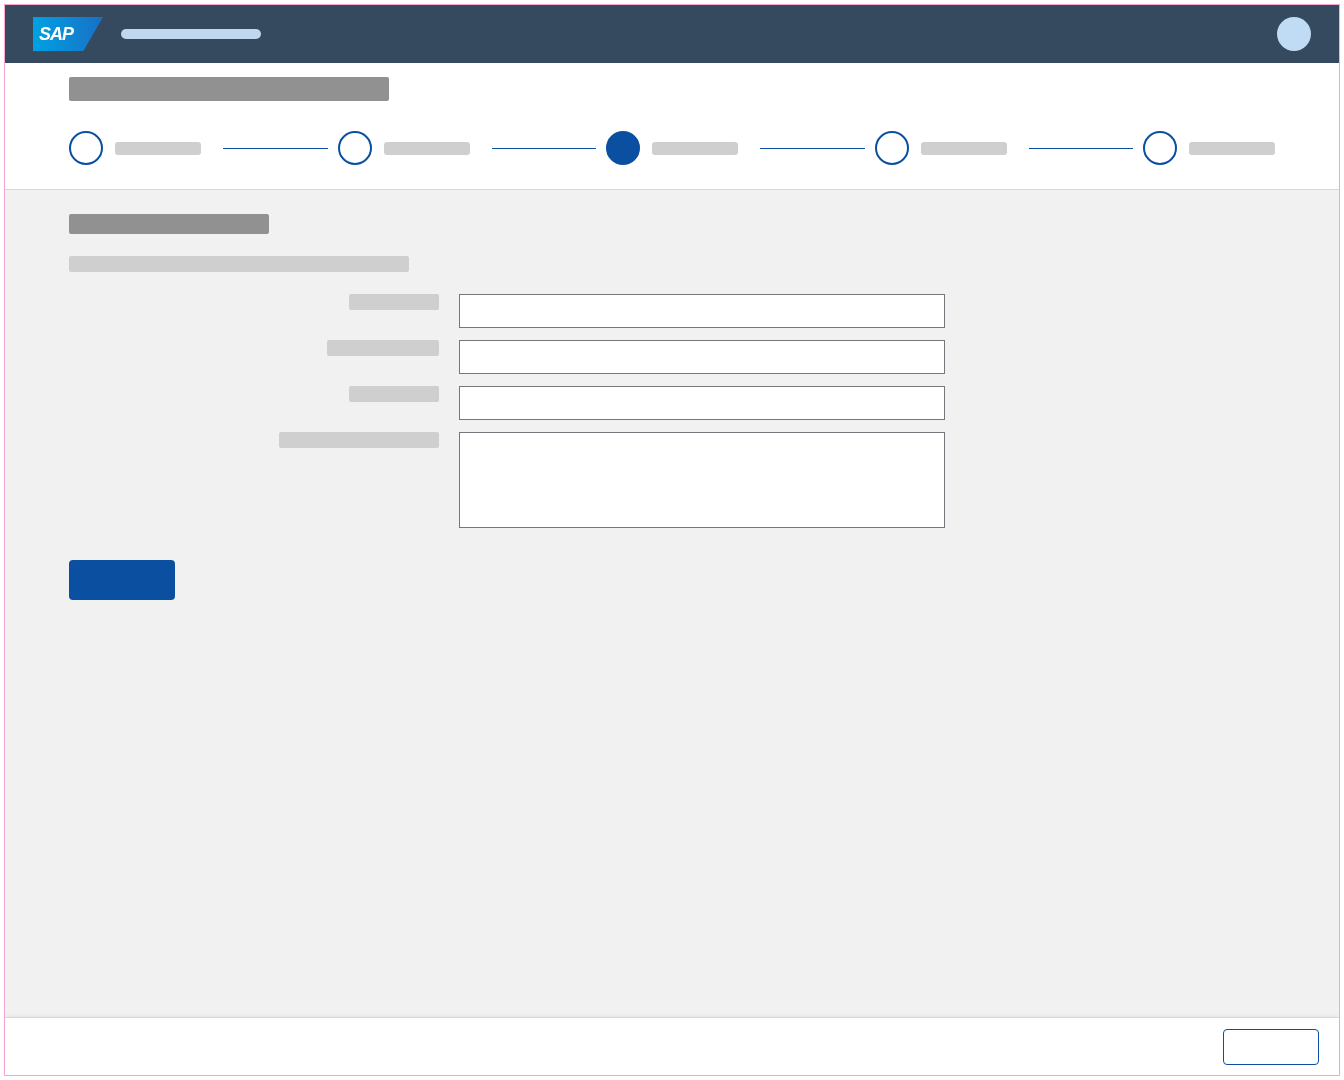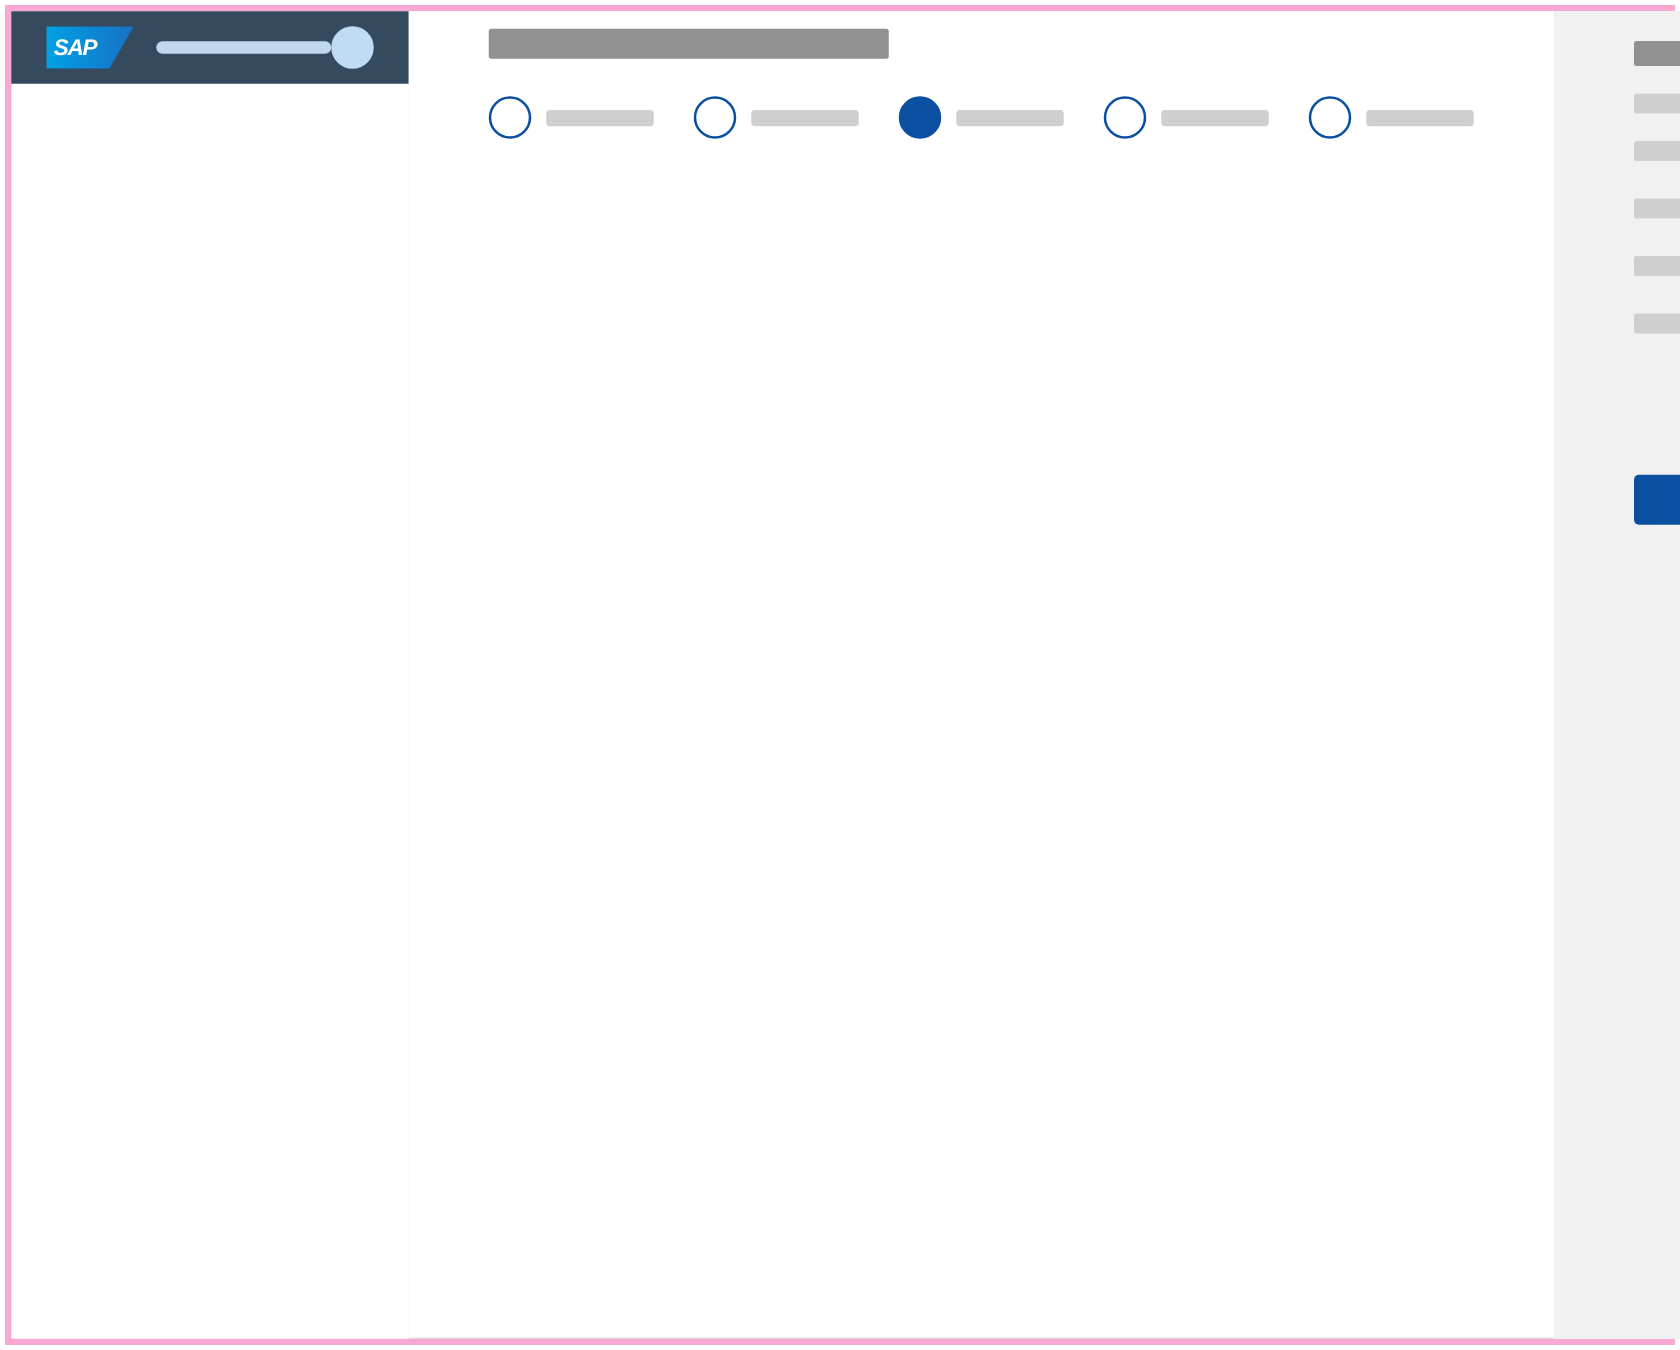--- a/index.html
+++ b/index.html
@@ -12,24 +12,24 @@
     position: relative;
     overflow: hidden;
   }
 
   .frame {
     position: absolute;
     left: 4px;
     top: 4px;
     width: 1336px;
     height: 1072px;
-    border: 5px solid #f9a8d4;
+    border: 1px solid #f9a8d4;
     background: #ffffff;
     display: flex;
-    flex-direction: row;
+    flex-direction: column;
   }
 
   
   .shellbar {
     height: 58px;
     background: #354a5f;
     display: flex;
     align-items: center;
     padding: 0 28px;
     justify-content: space-between;

